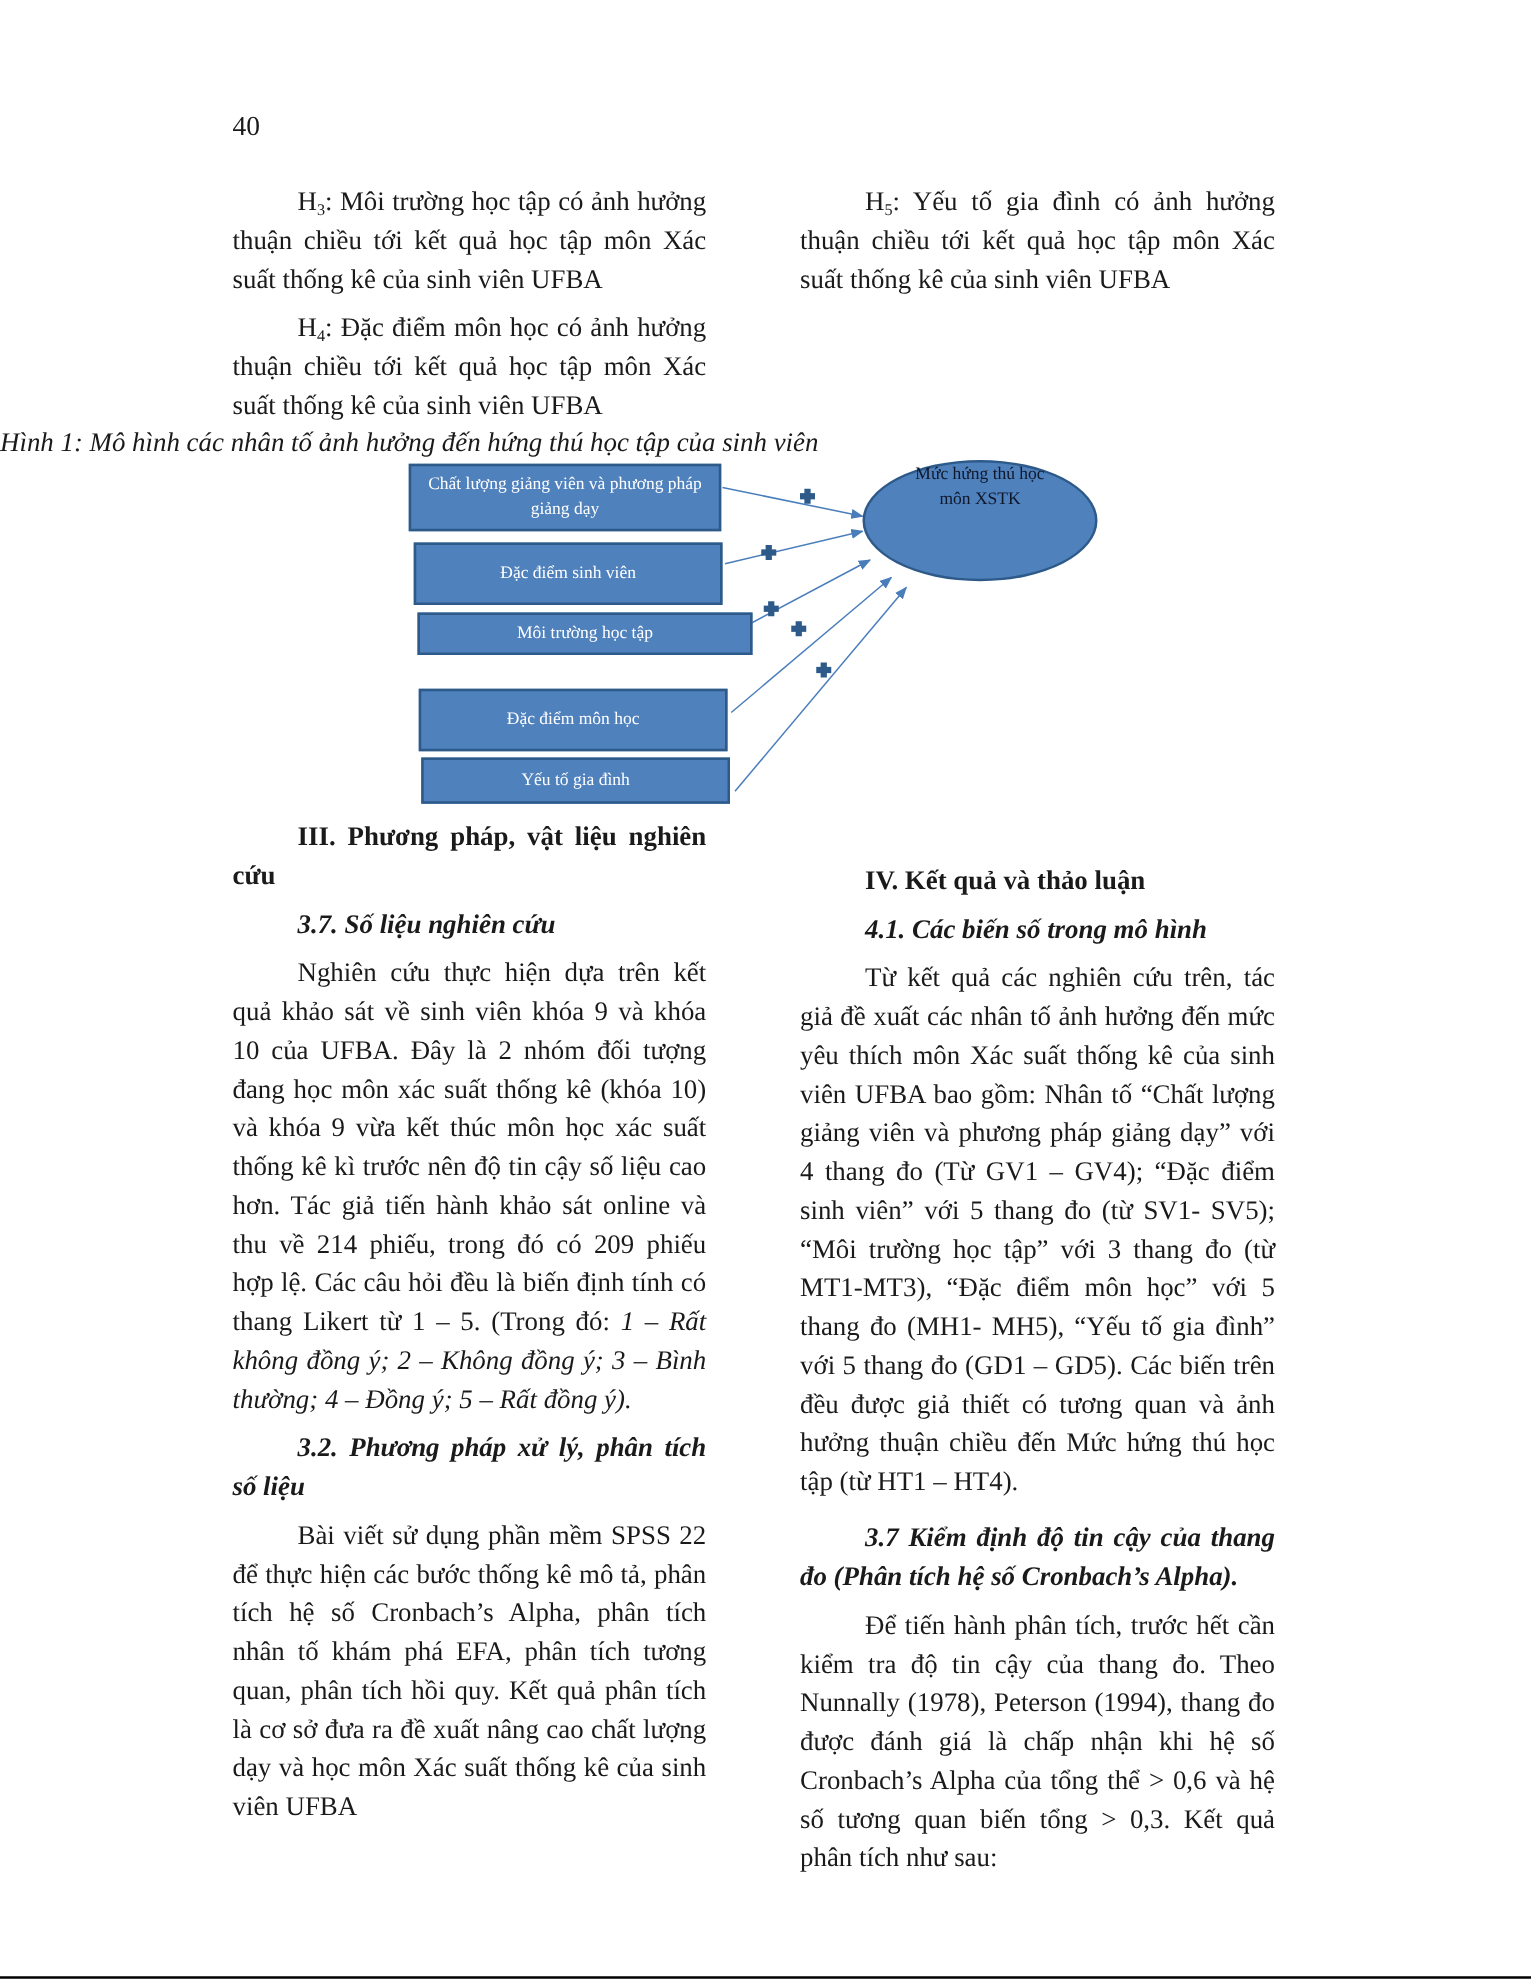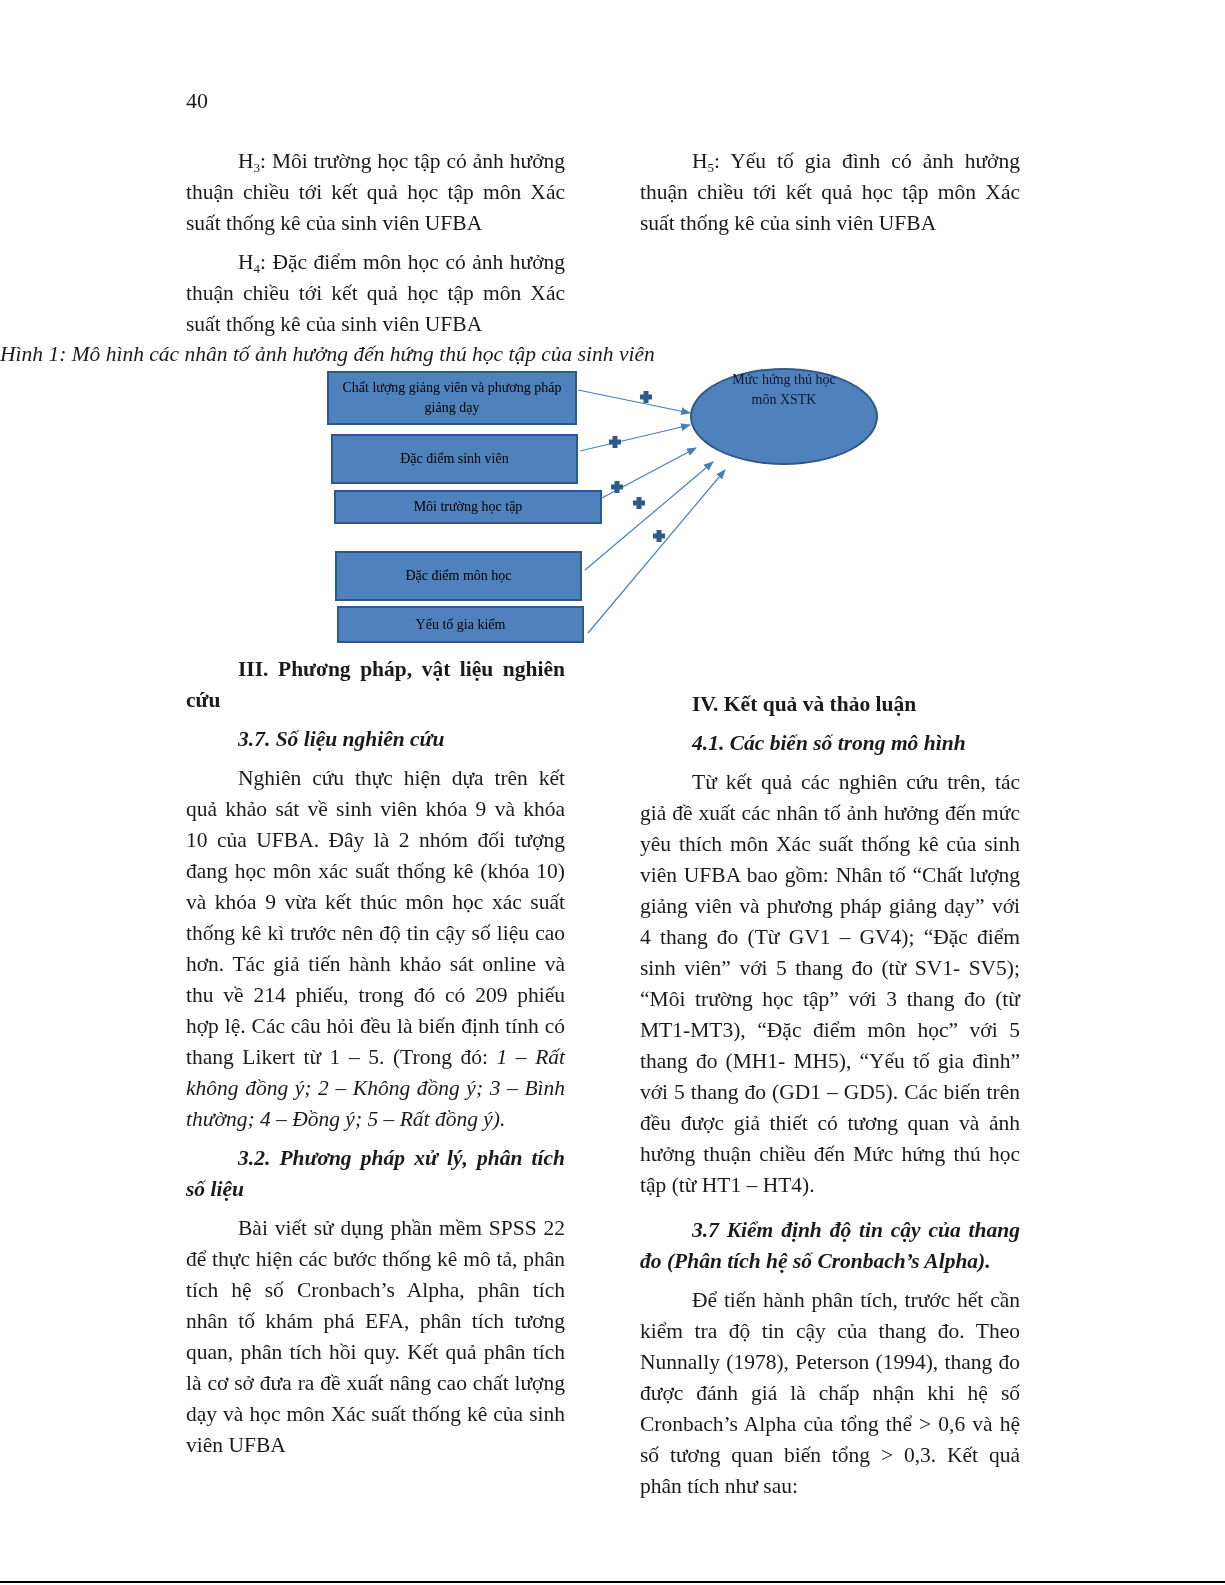--- a/index.html
+++ b/index.html
@@ -11,21 +11,21 @@
   .col-right { left: 640px; width: 380px; }
   .p { margin: 0 0 0 0; text-align: justify; text-indent: 52px; }
   .h-bold { font-weight: bold; text-align: justify; text-indent: 52px; margin: 0; }
   .h-bi { font-weight: bold; font-style: italic; text-indent: 52px; margin: 0; text-align: justify;}
   .gap { height: 8px; }
   .it { font-style: italic; }
   sub { font-size: 13px; vertical-align: -4px; line-height: 0; }
   .caption { position: absolute; left: 0; width: 1101px; top: 342px; text-align: left;
              font-style: italic; font-size: 21.5px; }
   .figure { position: absolute; left: 0; top: 0; width: 1225px; height: 1585px; pointer-events: none; }
-  .box { position: absolute; background: #4f81bd; border: 2px solid #2e5a8a; color: #000000;
+  .box { position: absolute; background: #4f81bd; border: 2px solid #2e5a8a; color: #ffffff;
          font-size: 14px; line-height: 20px; display: flex; align-items: center; justify-content: center;
          text-align: center; box-sizing: border-box; padding: 2px 10px; }
   .ellipse { position: absolute; left: 690px; top: 368px; width: 188px; height: 97px;
              background: #4f81bd; border: 2px solid #2e5a8a; border-radius: 50%; color: #0f172a;
              display: flex; justify-content: center; text-align: center;
              font-size: 14px; line-height: 20px; box-sizing: border-box; }
   .bottom-rule { position: absolute; left: 0; top: 1581px; width: 1225px; height: 2px; background: #000; }
 </style>
 </head>
 <body>
@@ -77,21 +77,21 @@
           <rect x="-6" y="-2.5" width="12" height="5"></rect>
           <rect x="-2.5" y="-6" width="5" height="12"></rect>
         </g>
     </g>
   </svg>
 
   <div class="box" style="left:327px; top:371px; width:250px; height:54px;">Chất lượng giảng viên và phương pháp giảng dạy</div>
   <div class="box" style="left:331px; top:434px; width:247px; height:50px;">Đặc điểm sinh viên</div>
   <div class="box" style="left:334px; top:490px; width:268px; height:34px;">Môi trường học tập</div>
   <div class="box" style="left:335px; top:551px; width:247px; height:50px;">Đặc điểm môn học</div>
-  <div class="box" style="left:337px; top:606px; width:247px; height:37px;">Yếu tố gia kiểm</div>
+  <div class="box" style="left:337px; top:606px; width:247px; height:37px;">Yếu tố gia đình</div>
   <div class="ellipse">
       <span style="width:110px;">Mức hứng thú học môn XSTK</span>
     </div>
 </div>
 
 <div class="col col-left" style="top:654px;">
   <p class="h-bold" style="text-align-last:left;">III. Phương pháp, vật liệu nghiên cứu</p>
   <div class="gap"></div>
   <p class="h-bi">3.7. Số liệu nghiên cứu</p>
   <div class="gap"></div>

